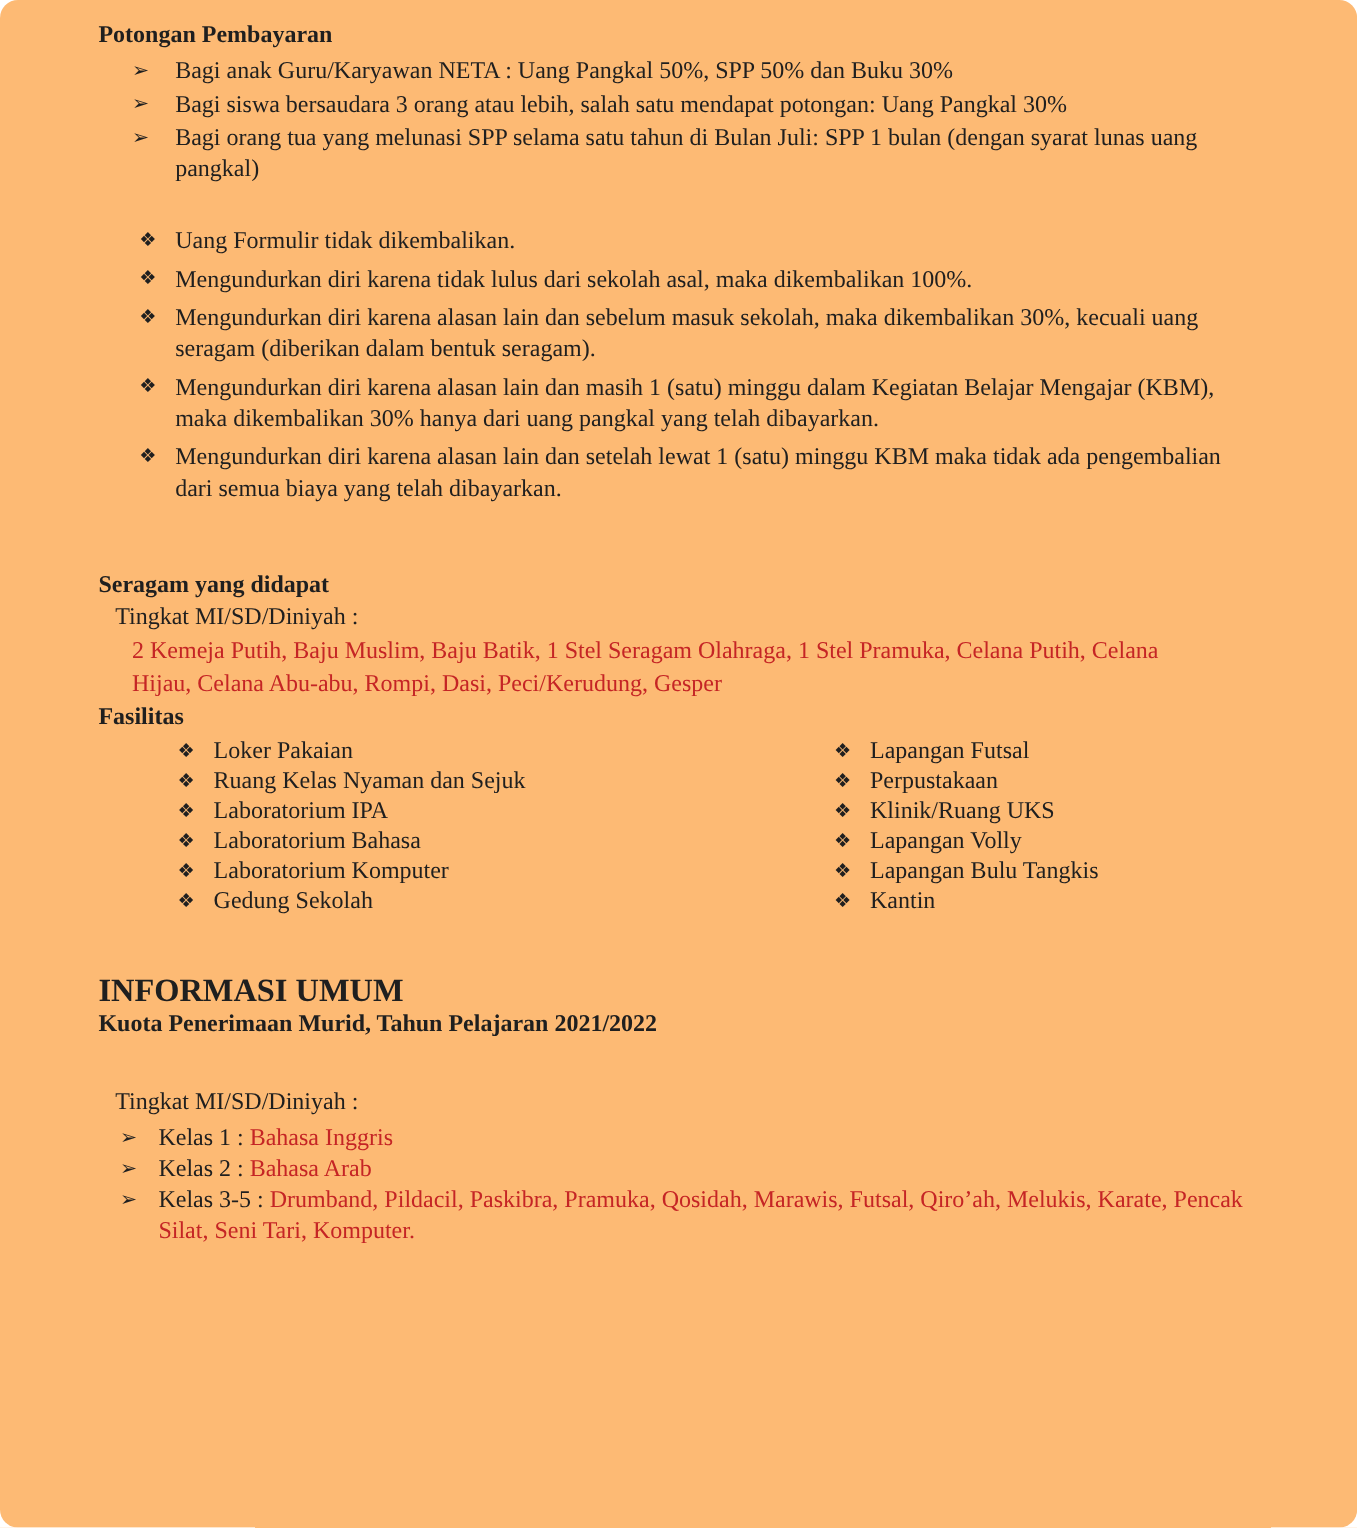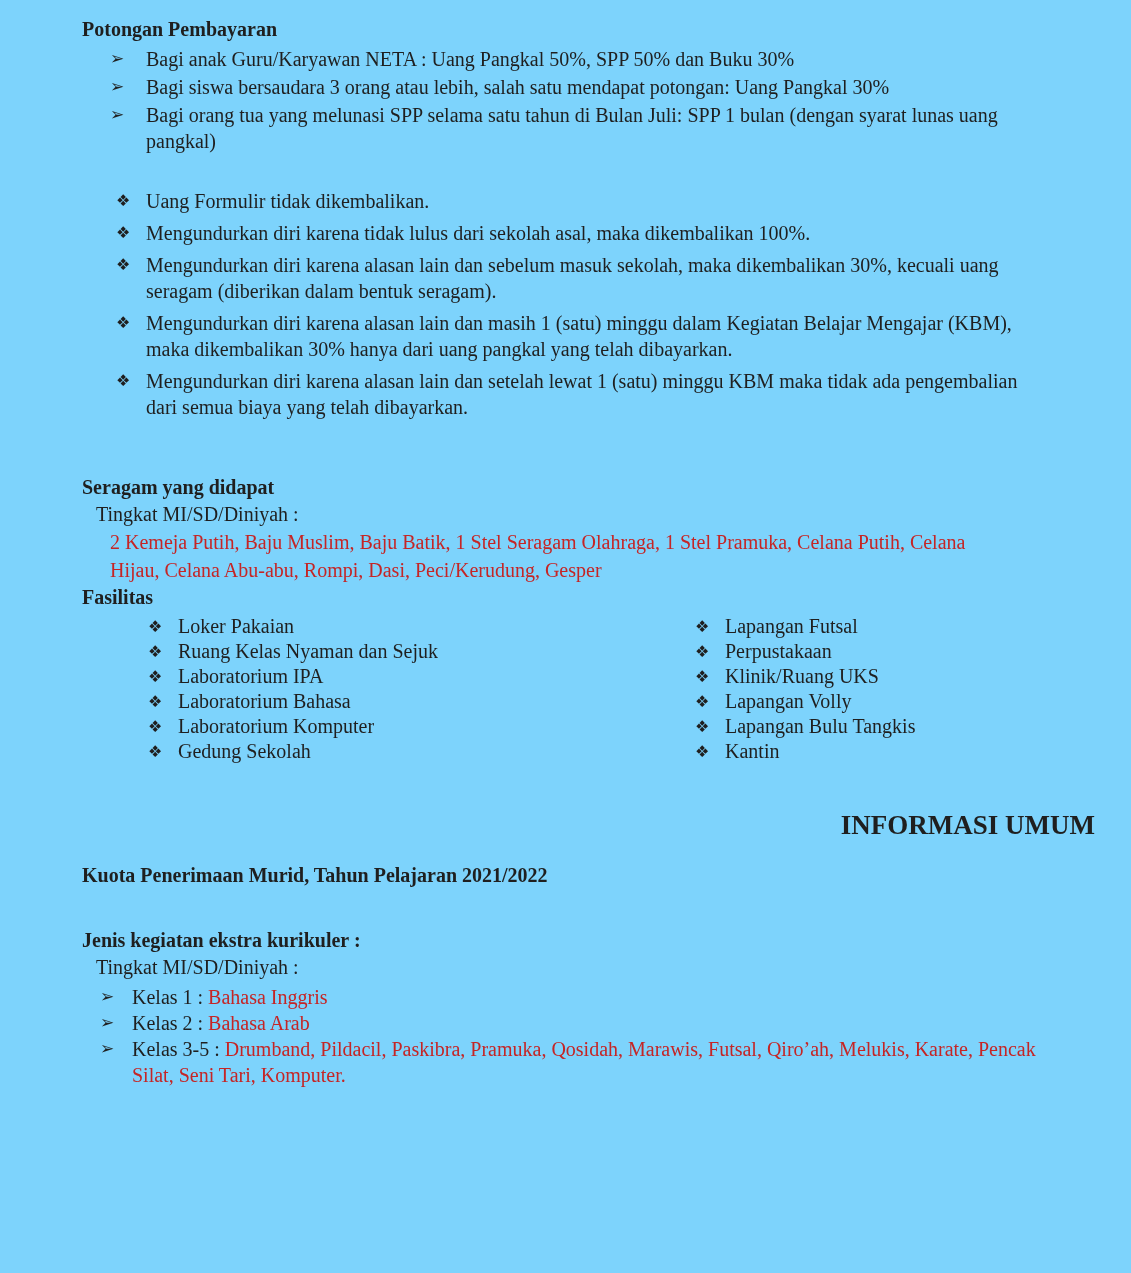--- a/index.html
+++ b/index.html
@@ -4,27 +4,28 @@
 <style>
   html, body {
     margin: 0;
     padding: 0;
     background: #ffffff;
   }
   .page {
     width: 1131px;
     height: 1273px;
     box-sizing: border-box;
-    background: #7dd3fc;
+    background: #fdba74;
     padding: 16px 36px 20px 82px;
     font-family: "Liberation Serif", "DejaVu Serif", serif;
     font-size: 20px;
     line-height: 26px;
     color: #1f1f1f;
     overflow: hidden;
+    border-radius: 15px;
   }
   h3 {
     font-size: 20px;
     font-weight: bold;
     margin: 0;
     line-height: 27px;
   }
   .red { color: #c52525; }
   .blist { margin-top: 3px; }
   .bi {
@@ -61,22 +62,21 @@
   }
 
   .sec-fasilitas { }
   .fas-cols { display: flex; margin-top: 3px; }
   .fas-col-left { margin-left: 66px; flex: 0 0 480px; }
   .fas-col-right { flex: 0 0 auto; margin-left: 67px; }
   .fas-cols .bi { line-height: 25px; }
 
   .main-title {
     margin-top: 46px;
-    margin-bottom: 22px;
-    text-align: right;
+    text-align: left;
     font-size: 27px;
     font-weight: bold;
     line-height: 30px;
   }
 
   .sec-batas { margin-top: 38px; }
   .sec-ekstra { margin-top: 36px; }
   .list-ekstra { margin-left: 18px; }
   .list-ekstra .bullet.arrow { width: 32px; }
   .value-line { line-height: 27px; }
@@ -196,21 +196,20 @@
   <div class="main-title">INFORMASI UMUM</div>
 
   <section>
     <h3>Kuota Penerimaan Murid, Tahun Pelajaran 2021/2022</h3>
   </section>
 
   <section class="sec-batas">
   </section>
 
   <section class="sec-ekstra">
-    <h3>Jenis kegiatan ekstra kurikuler :</h3>
     <div class="sub-indent value-line">Tingkat MI/SD/Diniyah :</div>
     <div class="blist list-ekstra">
       <div class="bi">
         <span class="bullet arrow">➢</span>
         <span class="bi-text"><span>Kelas 1 : </span><span class="red">Bahasa Inggris</span></span>
       </div>
       <div class="bi">
         <span class="bullet arrow">➢</span>
         <span class="bi-text"><span>Kelas 2 : </span><span class="red">Bahasa Arab</span></span>
       </div>

